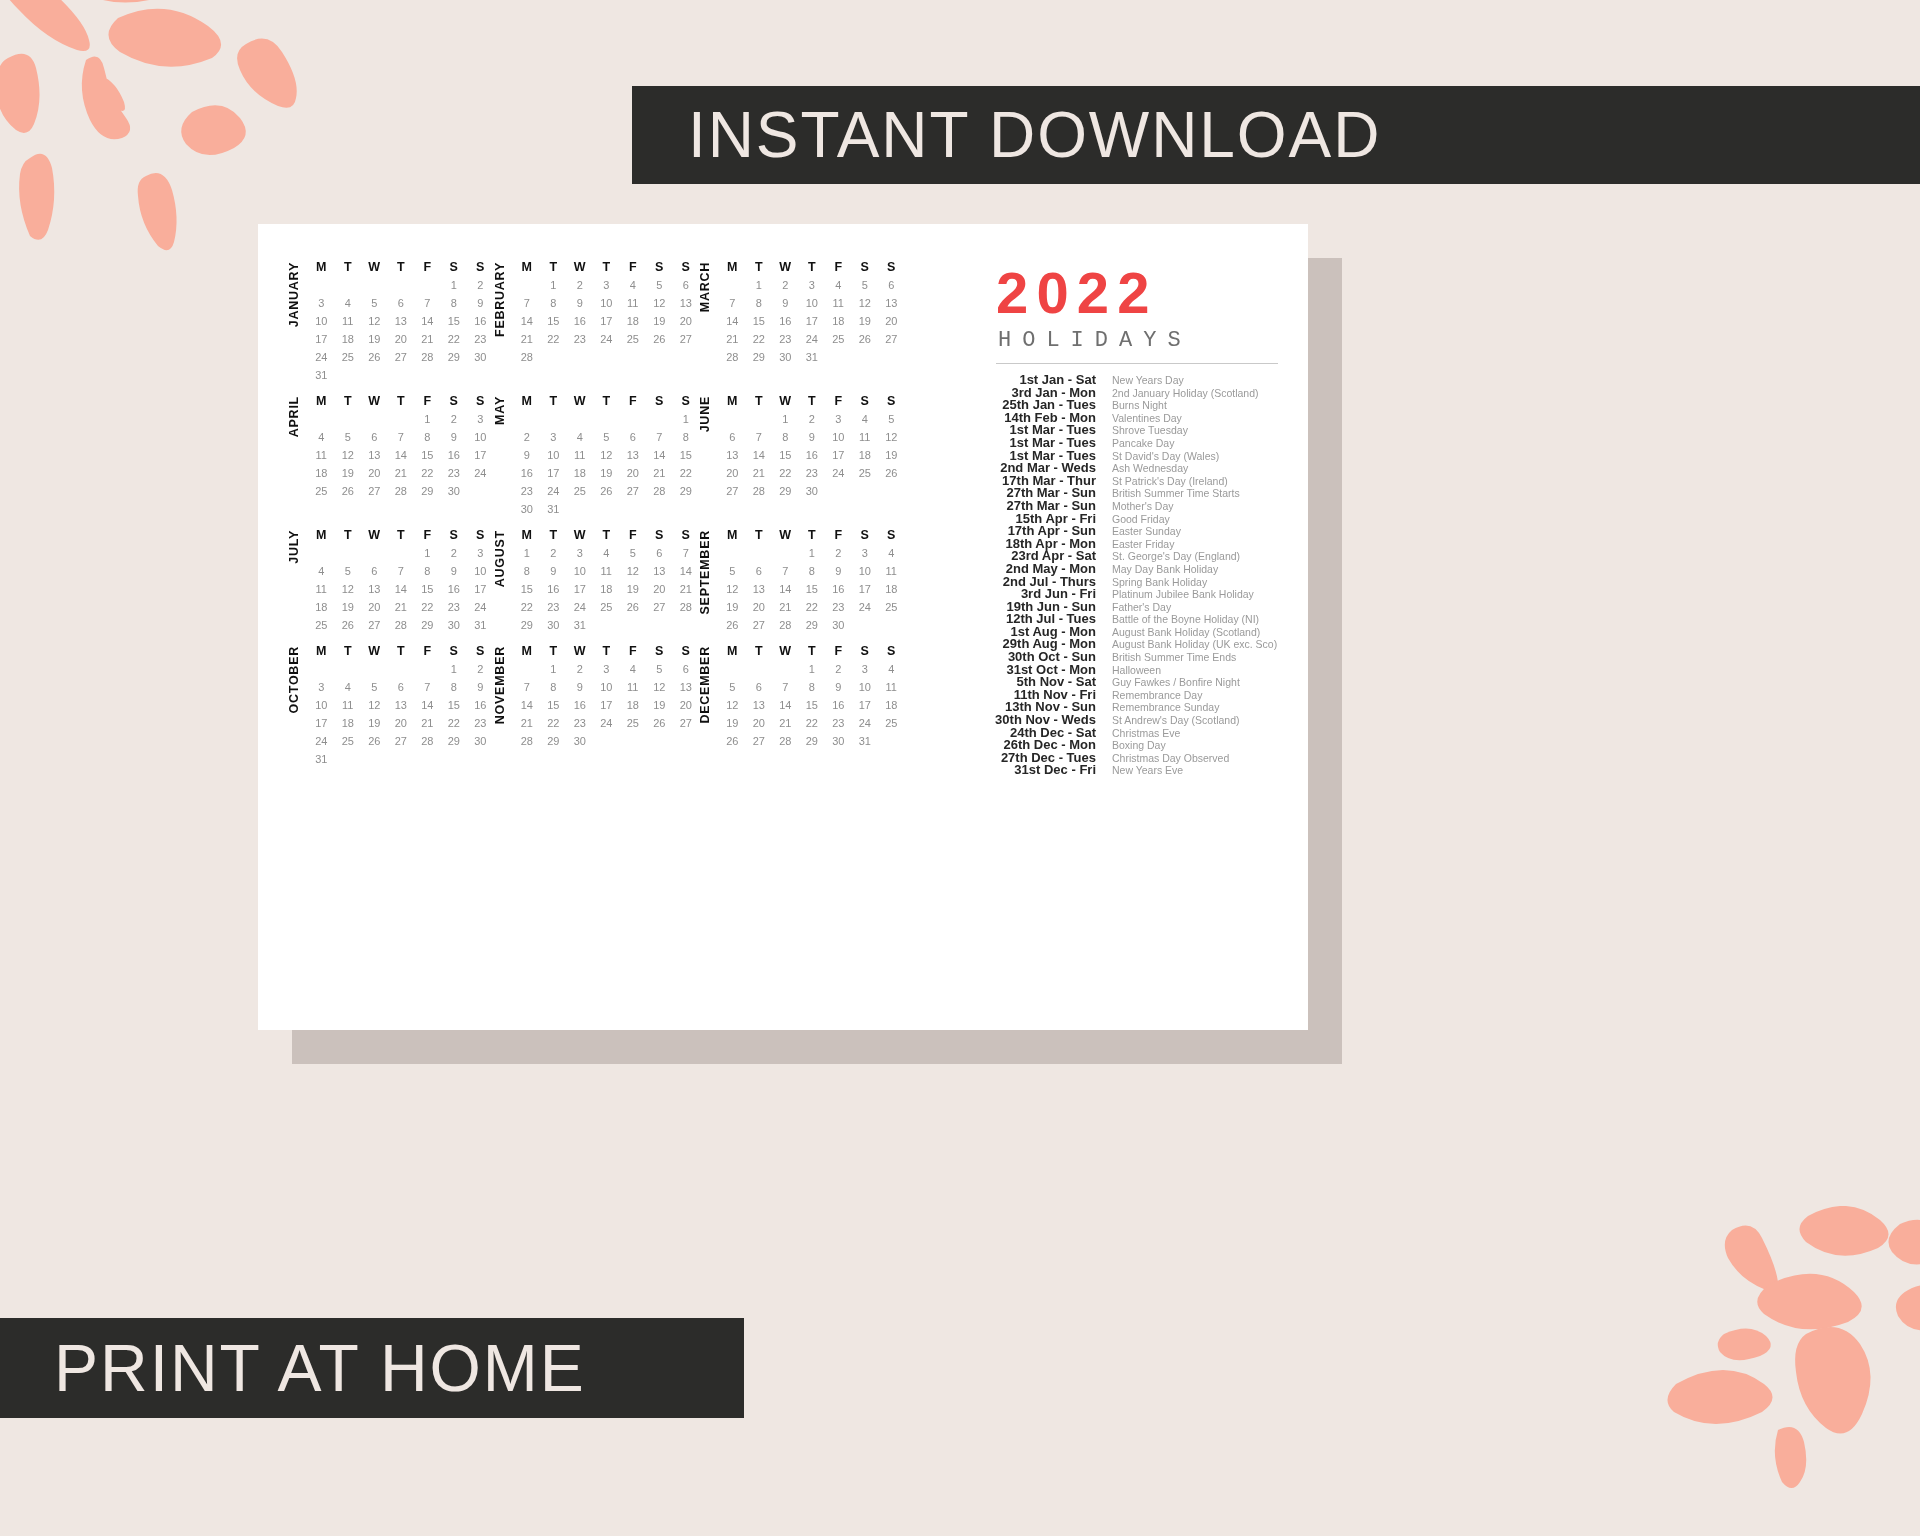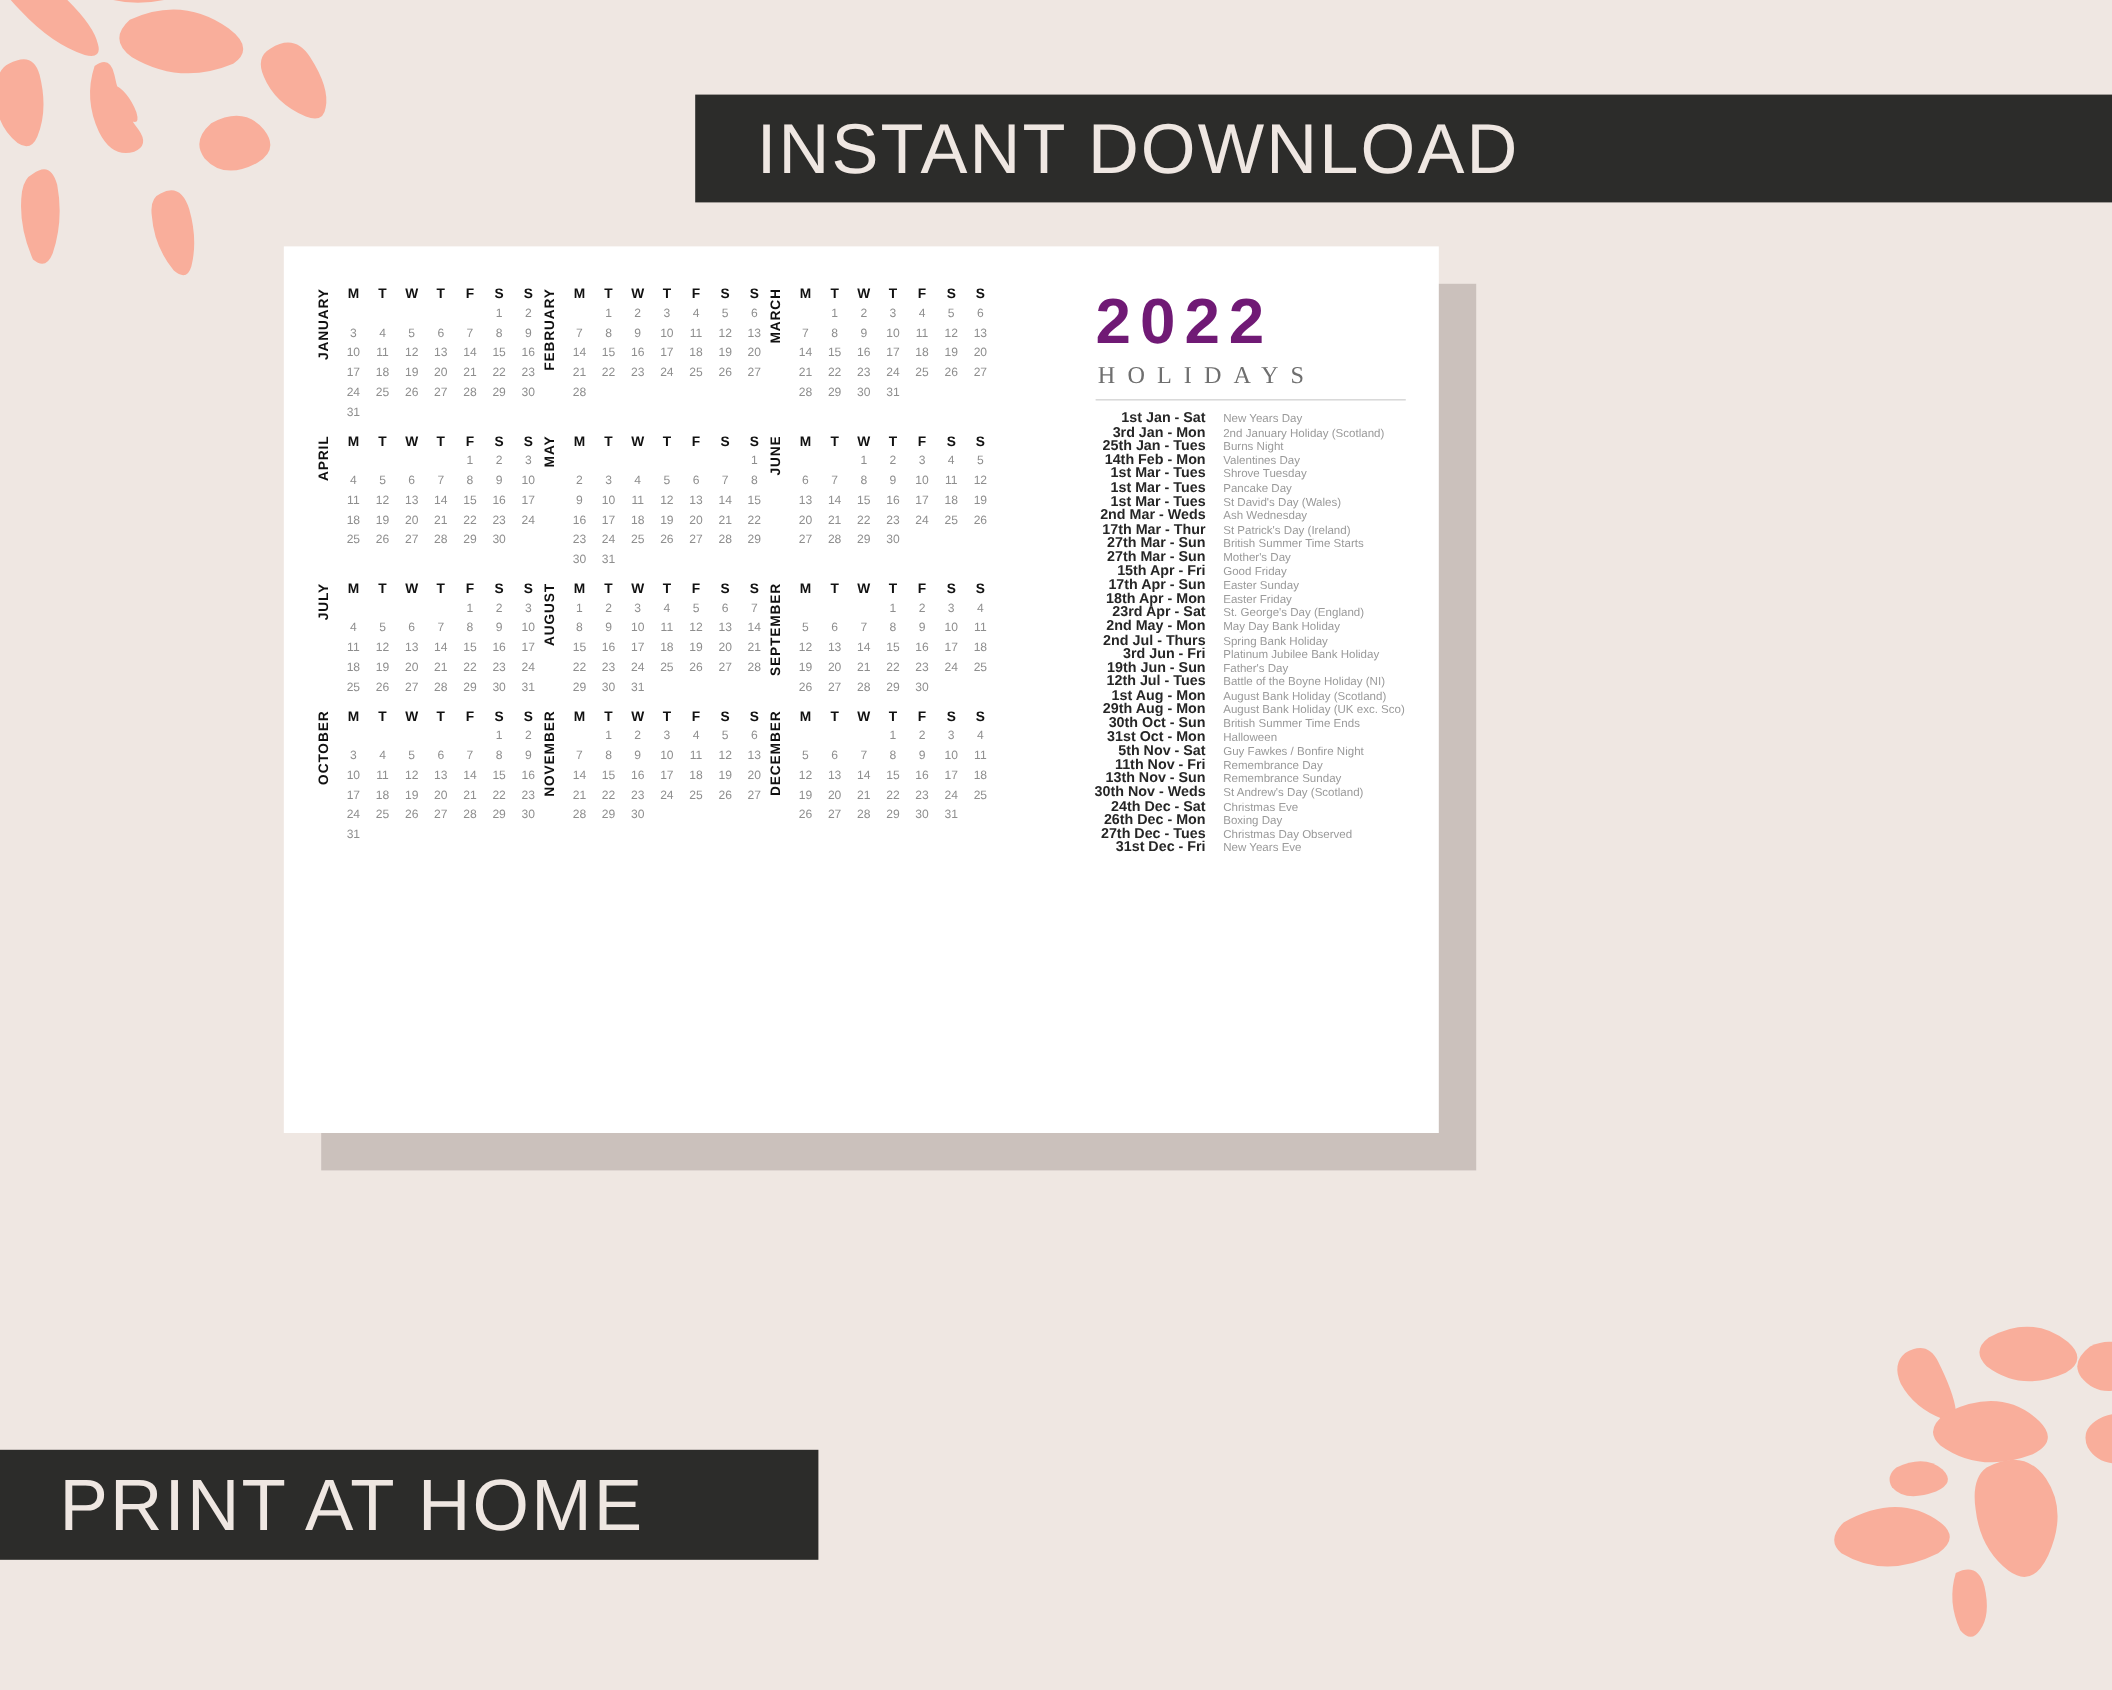--- a/index.html
+++ b/index.html
@@ -60,28 +60,28 @@
   }
   .day{
     font-size:11px;color:#8e8e8e;text-align:center;line-height:18px;
     font-family:"Liberation Sans", sans-serif;
   }
   .day.blank{color:transparent;}
 
   
   #holidays-panel{flex:1;padding-left:14px;padding-top:6px;box-sizing:border-box;}
   #year-title{
-    font-size:58px;font-weight:bold;letter-spacing:.14em;color:#701a75;
+    font-size:58px;font-weight:bold;letter-spacing:.14em;color:#ef4444;
     line-height:1;margin-left:6px;
     font-family:"Liberation Sans", sans-serif;
   }
   #holidays-subtitle{
     font-size:22px;font-weight:400;letter-spacing:.50em;color:#6f6f6f;
     line-height:1;margin:8px 0 0 8px;
-    font-family:Liberation Serif, serif;
+    font-family:Liberation Mono, monospace;
   }
   #holidays-divider{
     height:1px;background:#c9c9c9;margin:11px 4px 10px 6px;
   }
   #holidays-list{display:block;}
   .holiday-row{display:flex;align-items:baseline;line-height:12.6px;height:12.6px;}
   .holiday-date{
     width:106px;flex:none;text-align:right;font-size:13px;font-weight:bold;
     color:#262626;white-space:nowrap;
   }

